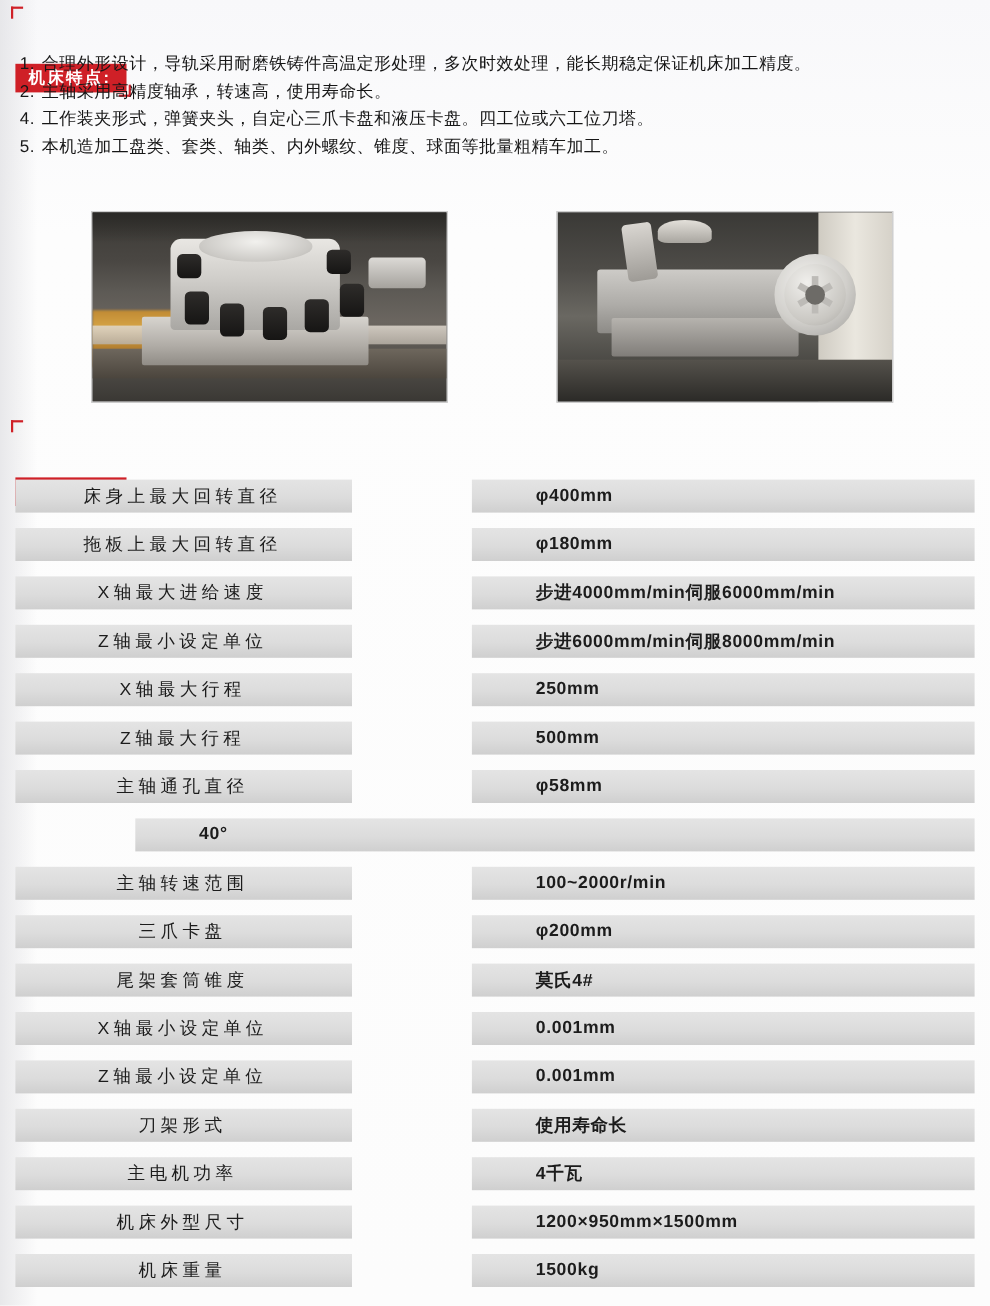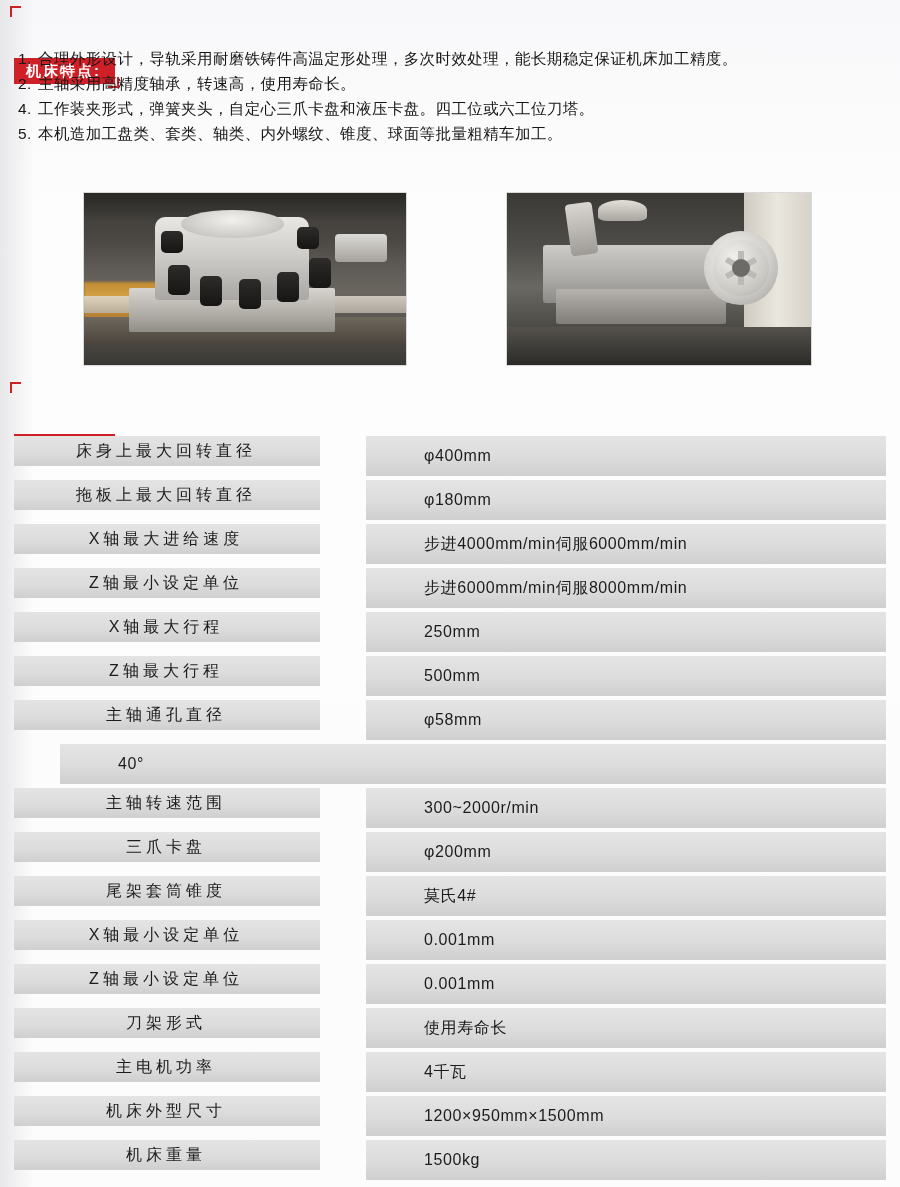--- a/index.html
+++ b/index.html
@@ -223,30 +223,31 @@
     align-items: center;
     justify-content: center;
     font-size: 16px;
     letter-spacing: 4px;
     color: #1c1c1c;
     box-sizing: border-box;
     padding-right: 2px;
   }
   .spec-value-bar {
     flex: 1;
-    height: 40px;
-    margin-left: 46px;
+    height: 30px;
+    margin-left: 109px;
     background: linear-gradient(180deg, #e4e4e4 0%, #dcdcdc 55%, #cfcfcf 100%);
     display: flex;
     align-items: center;
     box-sizing: border-box;
     padding-left: 58px;
     font-size: 16px;
     letter-spacing: 0.6px;
     color: #1c1c1c;
+    font-weight: bold;
   }
 </style>
 </head>
 <body>
 
 <div class="paper"></div>
 
 <div class="content">
 
   <div class="head-wrap-1">
@@ -342,21 +343,21 @@
     </div>
     <div class="spec-row">
       <div class="spec-name">主轴通孔直径</div>
       <div class="spec-value-bar">φ58mm</div>
     </div>
     <div class="spec-row">
       <div class="spec-value-bar">40°</div>
     </div>
     <div class="spec-row">
       <div class="spec-name">主轴转速范围</div>
-      <div class="spec-value-bar">300~2000r/min</div>
+      <div class="spec-value-bar">100~2000r/min</div>
     </div>
     <div class="spec-row">
       <div class="spec-name">三爪卡盘</div>
       <div class="spec-value-bar">φ200mm</div>
     </div>
     <div class="spec-row">
       <div class="spec-name">尾架套筒锥度</div>
       <div class="spec-value-bar">莫氏4#</div>
     </div>
     <div class="spec-row">

